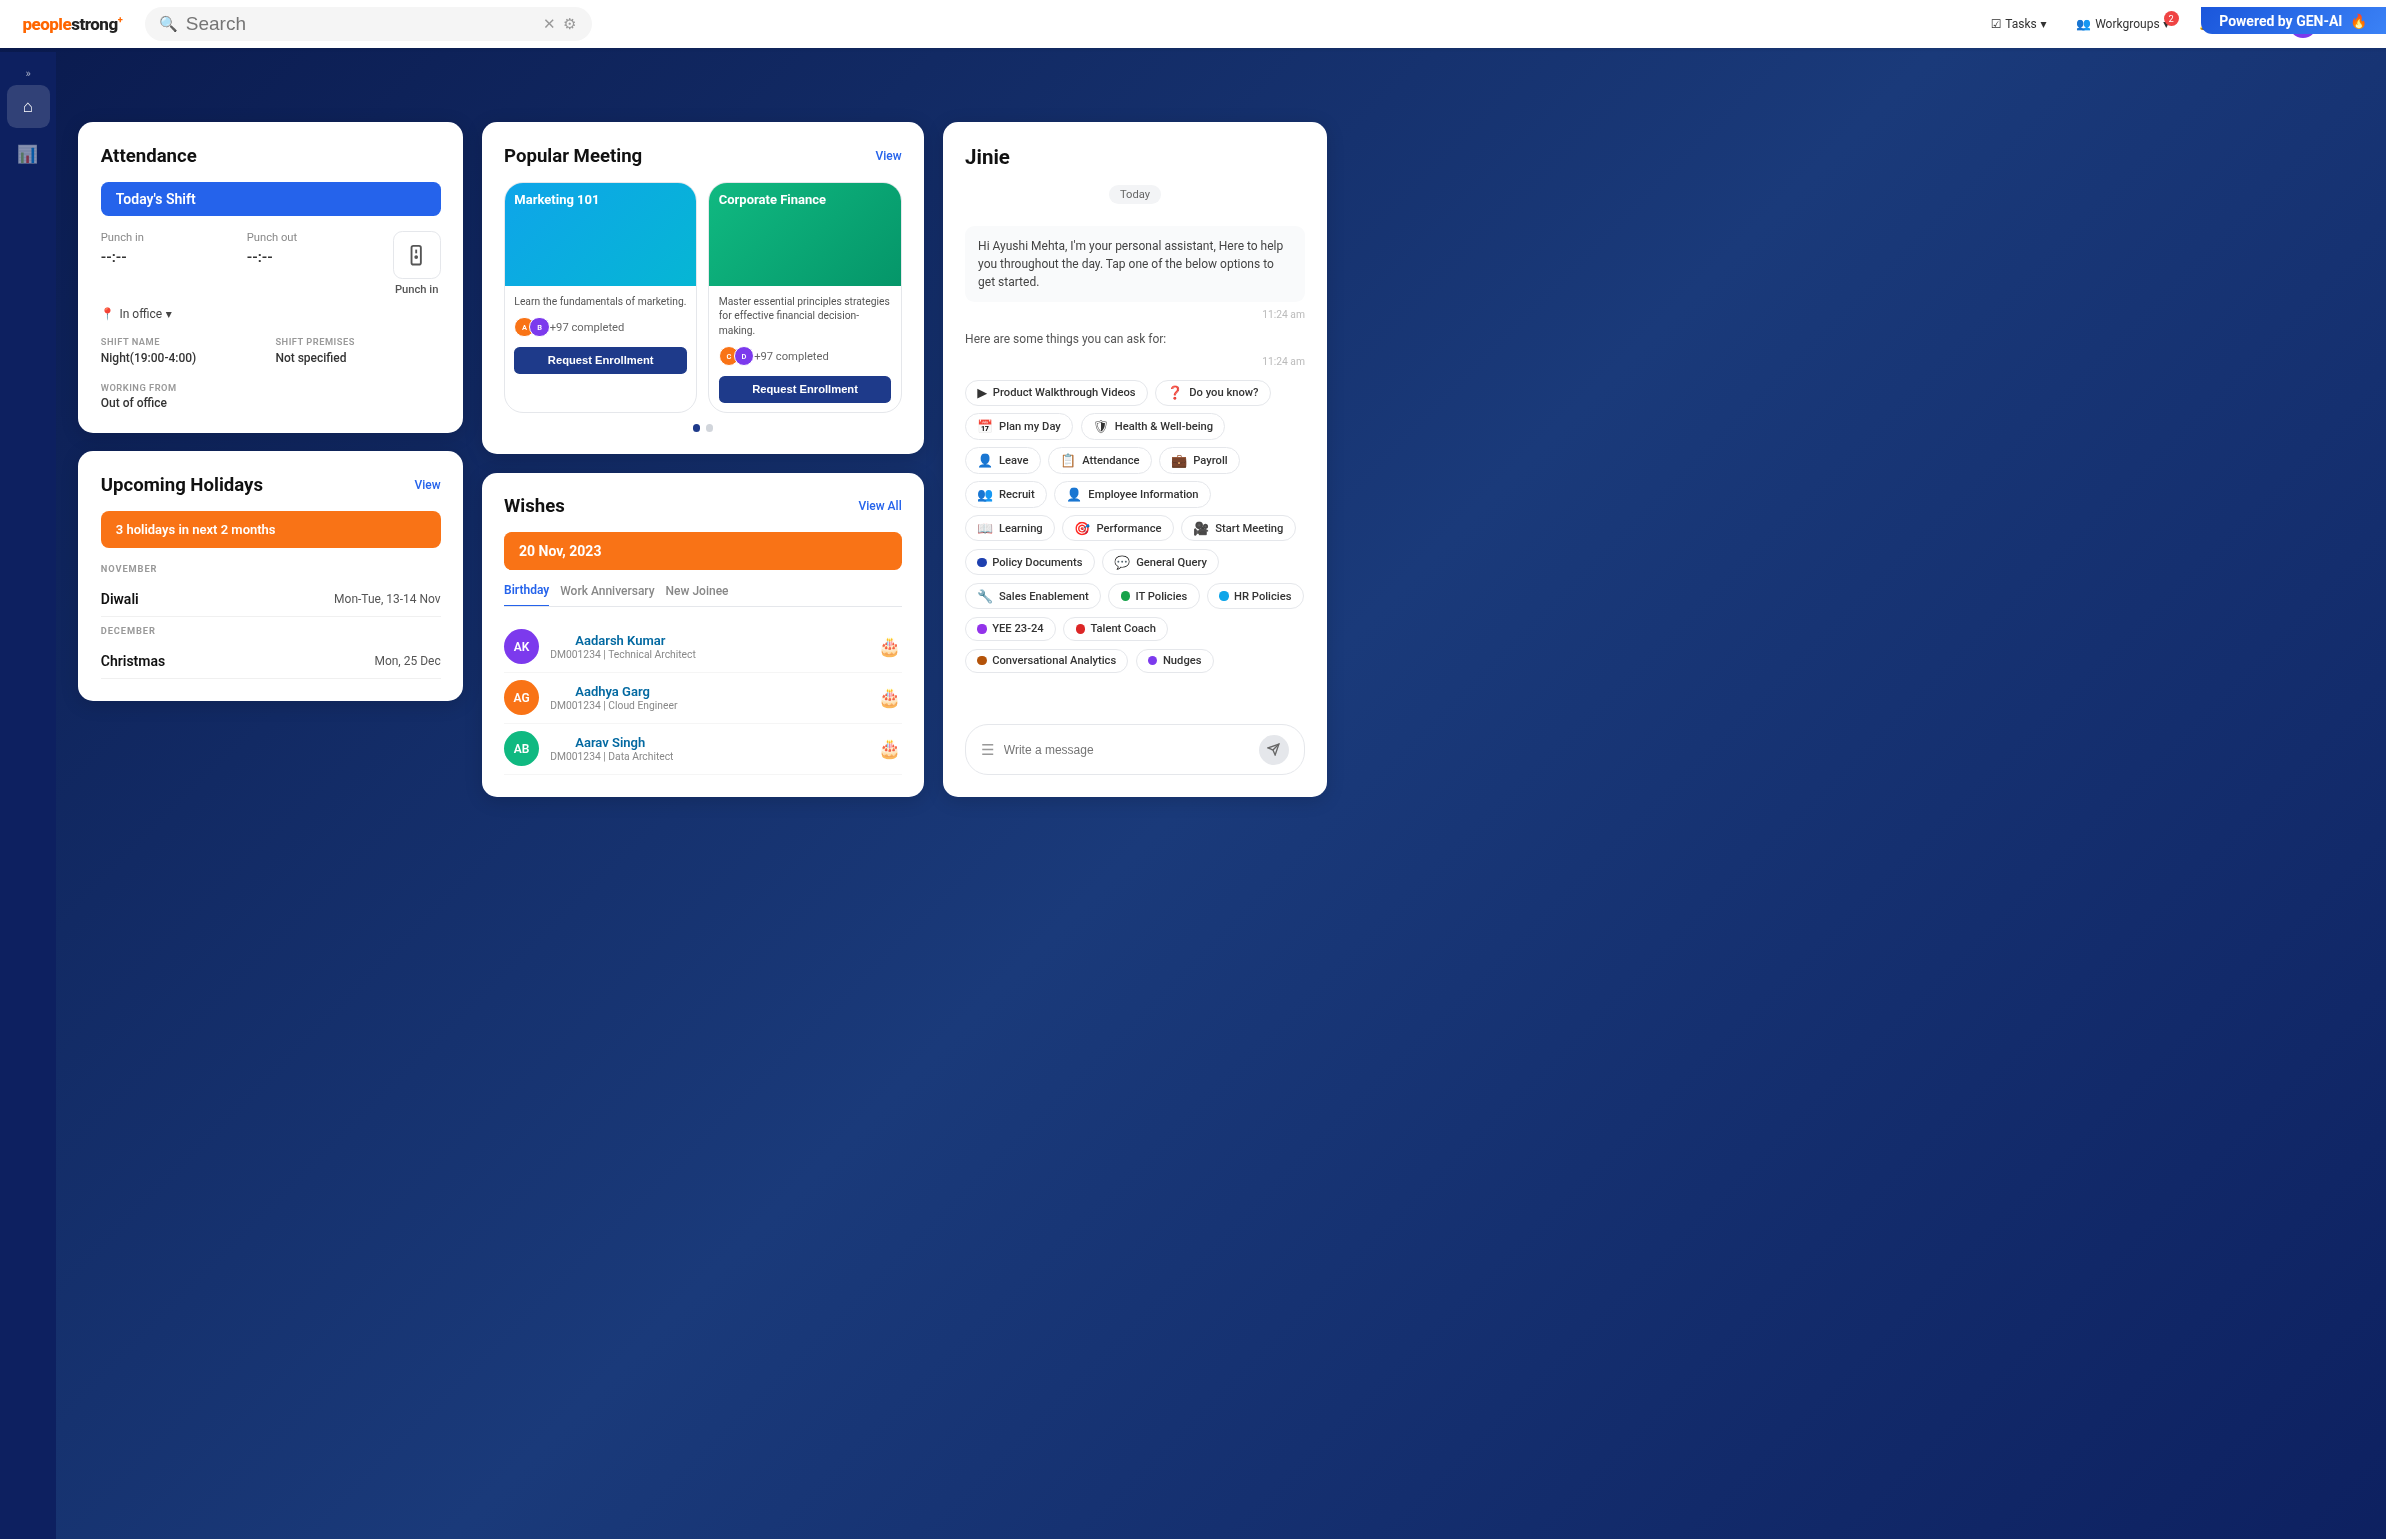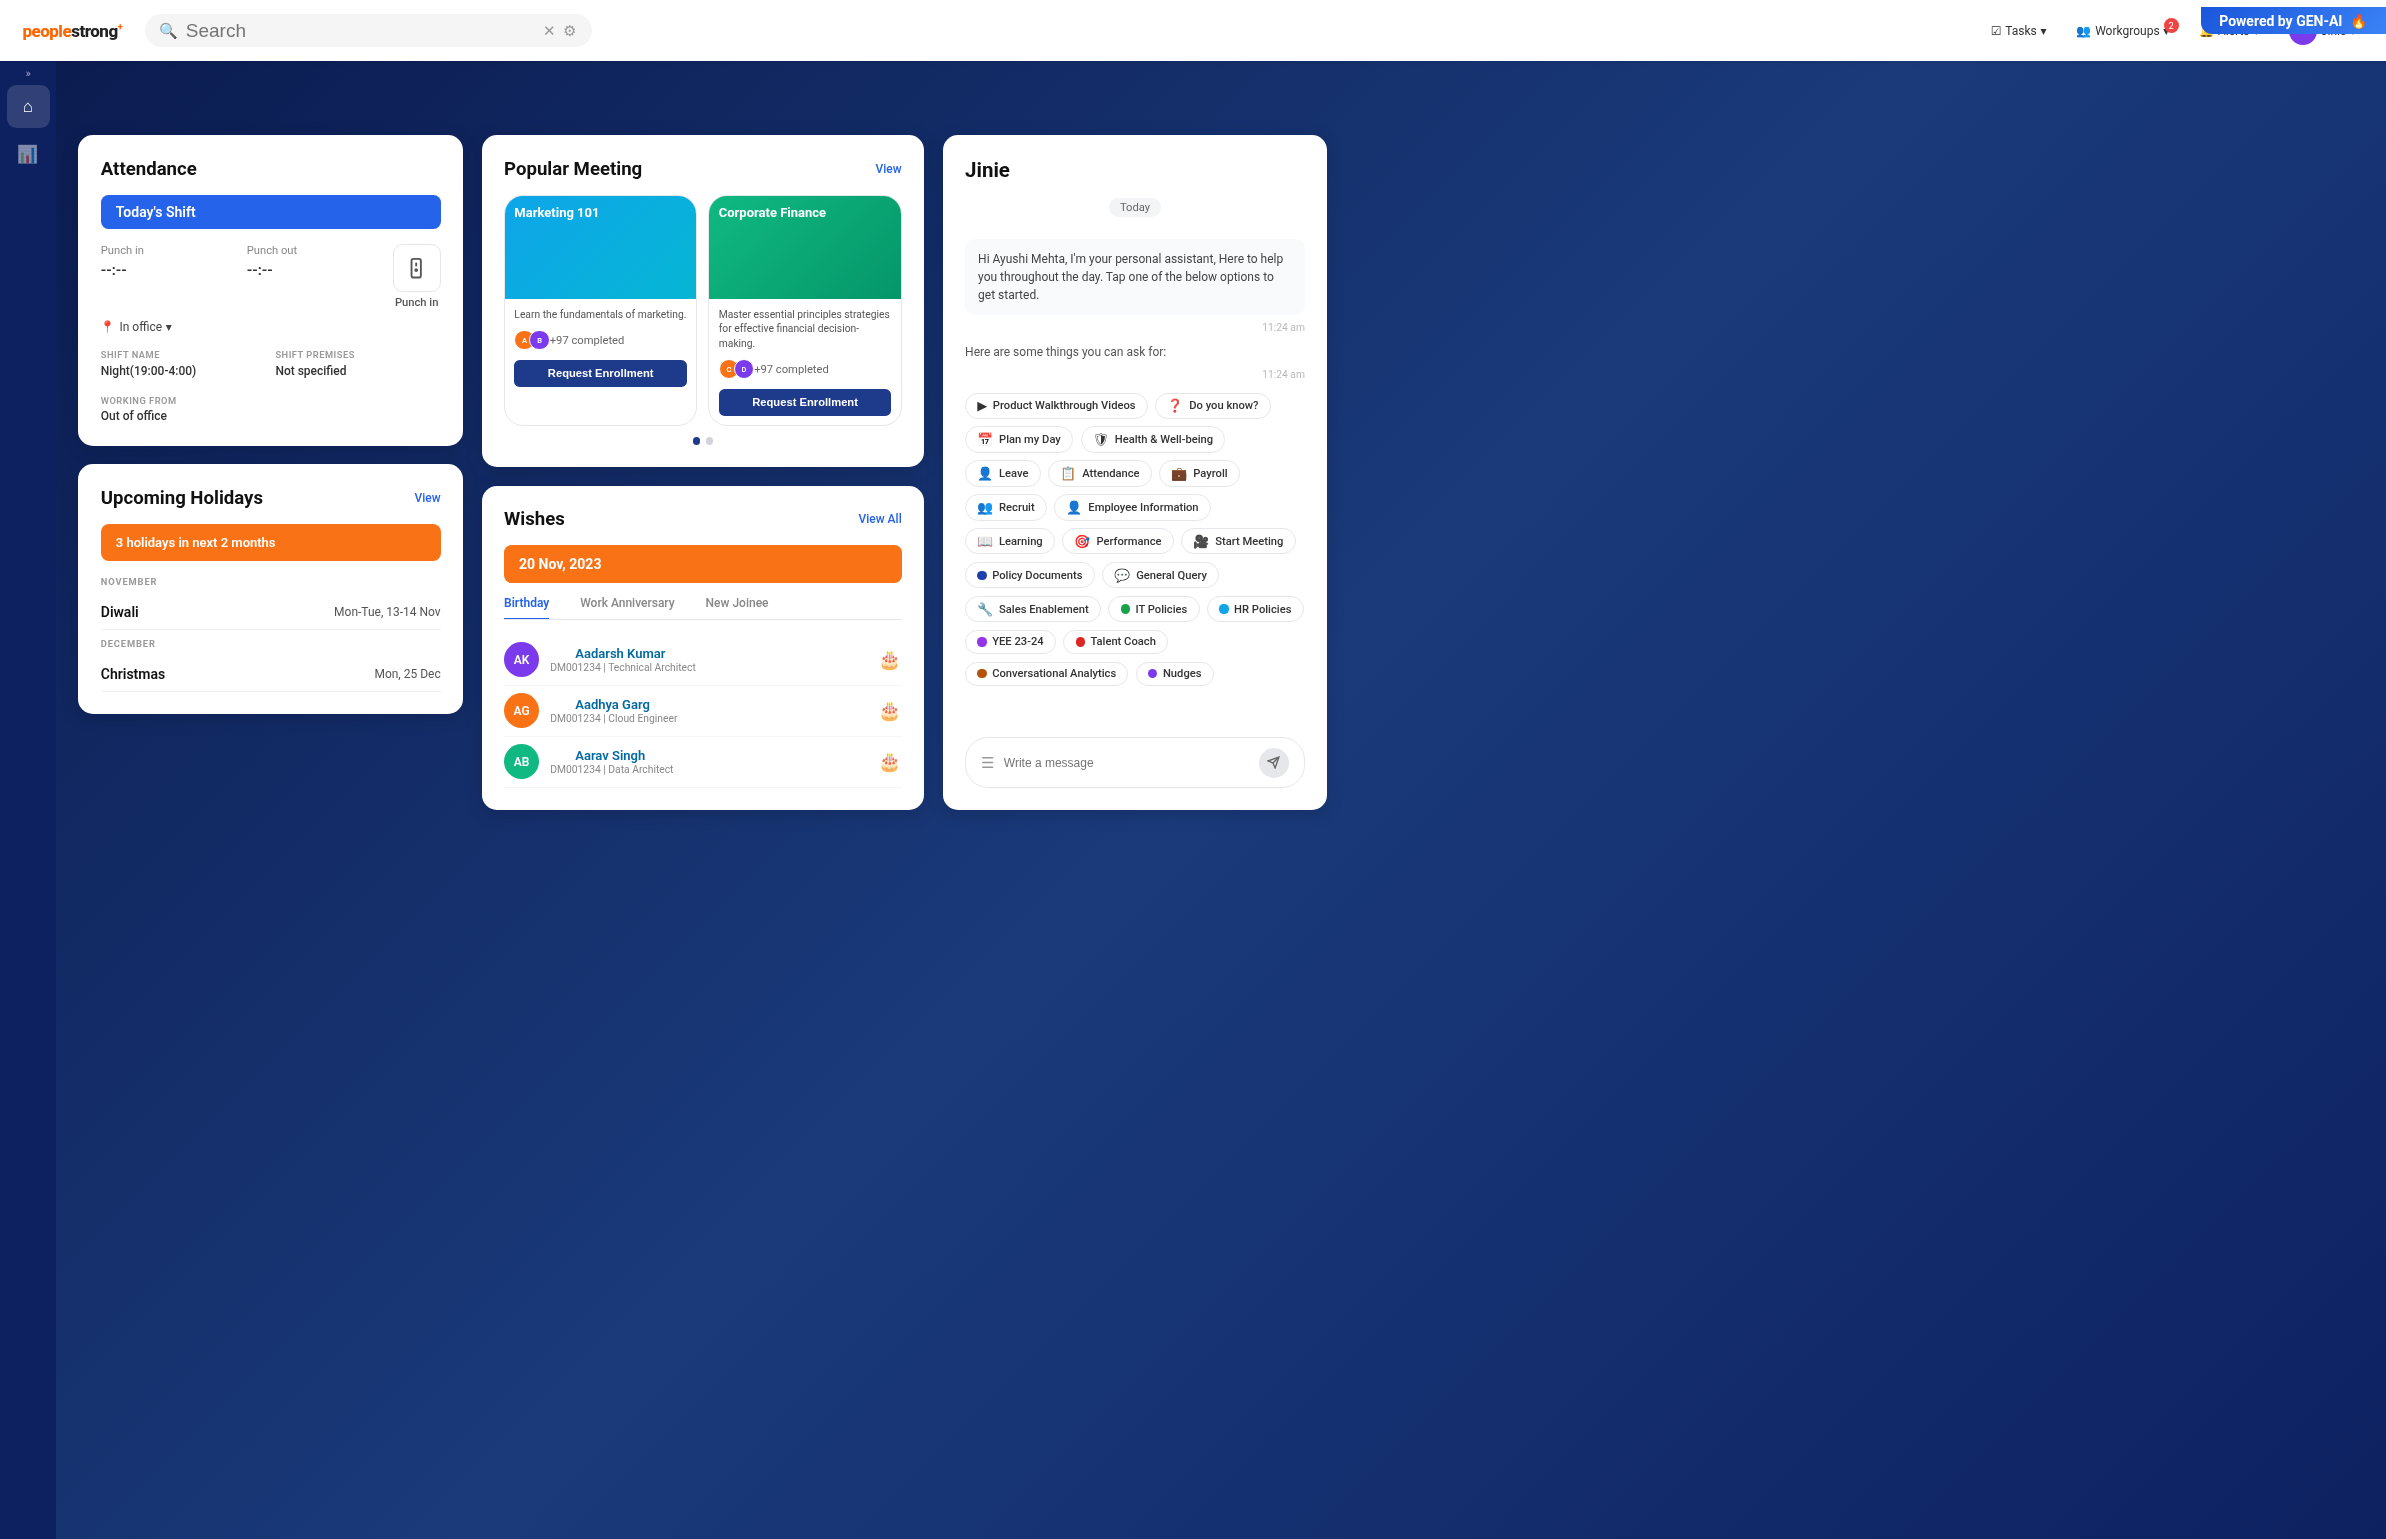--- a/index.html
+++ b/index.html
@@ -28,21 +28,21 @@
       align-items: center;
       gap: 7.5px;
     }
 
     
     .header {
       background: white;
       display: flex;
       align-items: center;
       padding: 0 22.4px;
-      height: 61px;
+      height: 48px;
       position: relative;
       z-index: 100;
       box-shadow: 0 0.9px 3.7px rgba(0,0,0,0.1);
     }
     .logo {
       font-size: 17px;
       font-weight: 800;
       color: #ff6600;
       margin-right: 22.4px;
       letter-spacing: -0.5px;
@@ -323,21 +323,21 @@
     .wishes-header { display: flex; justify-content: space-between; align-items: center; margin-bottom: 15px; }
     .wishes-date-banner {
       background: #f97316;
       color: white;
       border-radius: 7.5px;
       padding: 11.2px 15px;
       font-size: 14px;
       font-weight: 700;
       margin-bottom: 13px;
     }
-    .wishes-tabs { display: flex; gap: 31px; margin-bottom: 15px; border-bottom: 0.9px solid #e5e7eb; }
+    .wishes-tabs { display: flex; gap: 11px; margin-bottom: 15px; border-bottom: 0.9px solid #e5e7eb; align-items: flex-end; }
     .wishes-tab {
       font-size: 12px;
       font-weight: 500;
       color: #888;
       padding-bottom: 7.5px;
       cursor: pointer;
     }
     .wishes-tab.active { color: #2563eb; border-bottom: 1.9px solid #2563eb; font-weight: 600; }
     .wish-item { display: flex; align-items: center; gap: 11.2px; padding: 7.5px 0; border-bottom: 0.9px solid #f5f5f5; }
     .wish-avatar {

